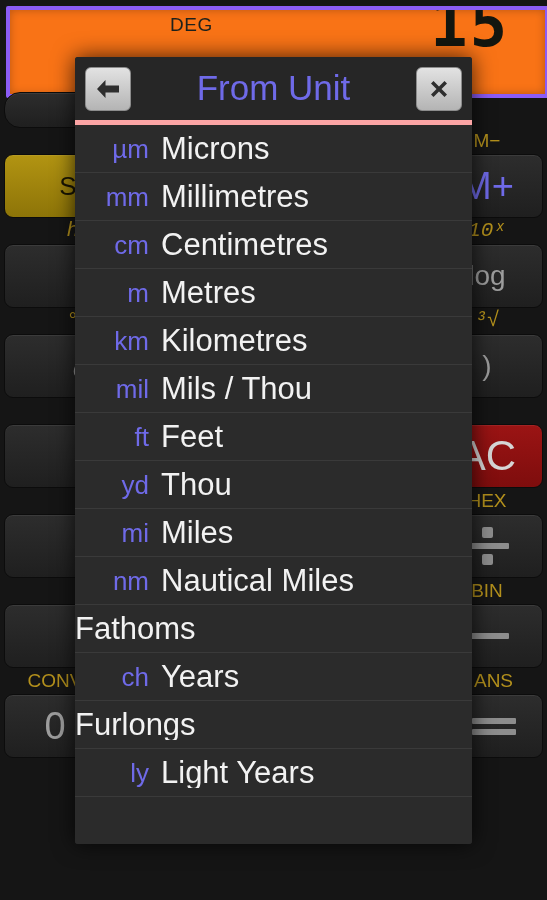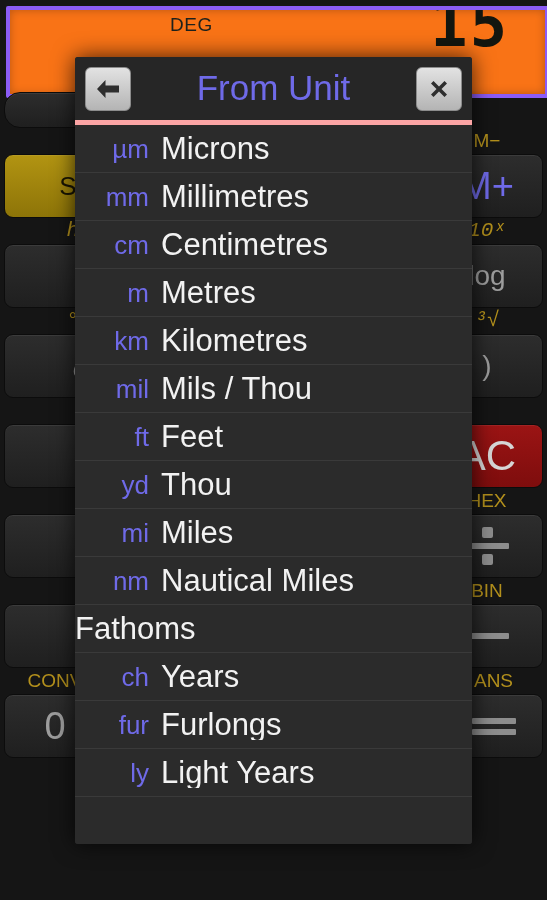--- a/index.html
+++ b/index.html
@@ -420,21 +420,20 @@
           <div class="unit-name">Nautical Miles</div>
         </div>
         <div class="unit-row">
           <div class="unit-name">Fathoms</div>
         </div>
         <div class="unit-row">
           <div class="unit-abbr">ch</div>
           <div class="unit-name">Years</div>
         </div>
         <div class="unit-row">
-          <div class="unit-abbr">fur</div>
           <div class="unit-name">Furlongs</div>
         </div>
         <div class="unit-row">
           <div class="unit-abbr">ly</div>
           <div class="unit-name">Light Years</div>
         </div>
       </div>
 
   </div>
 

